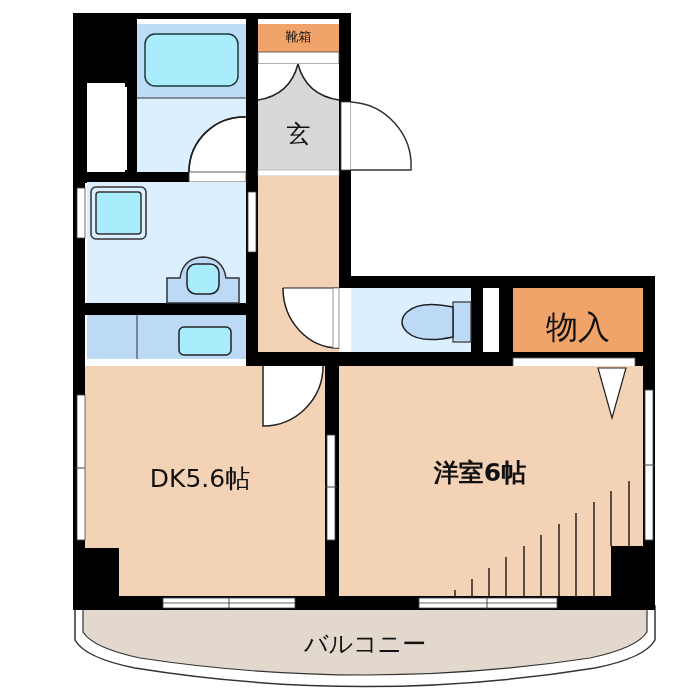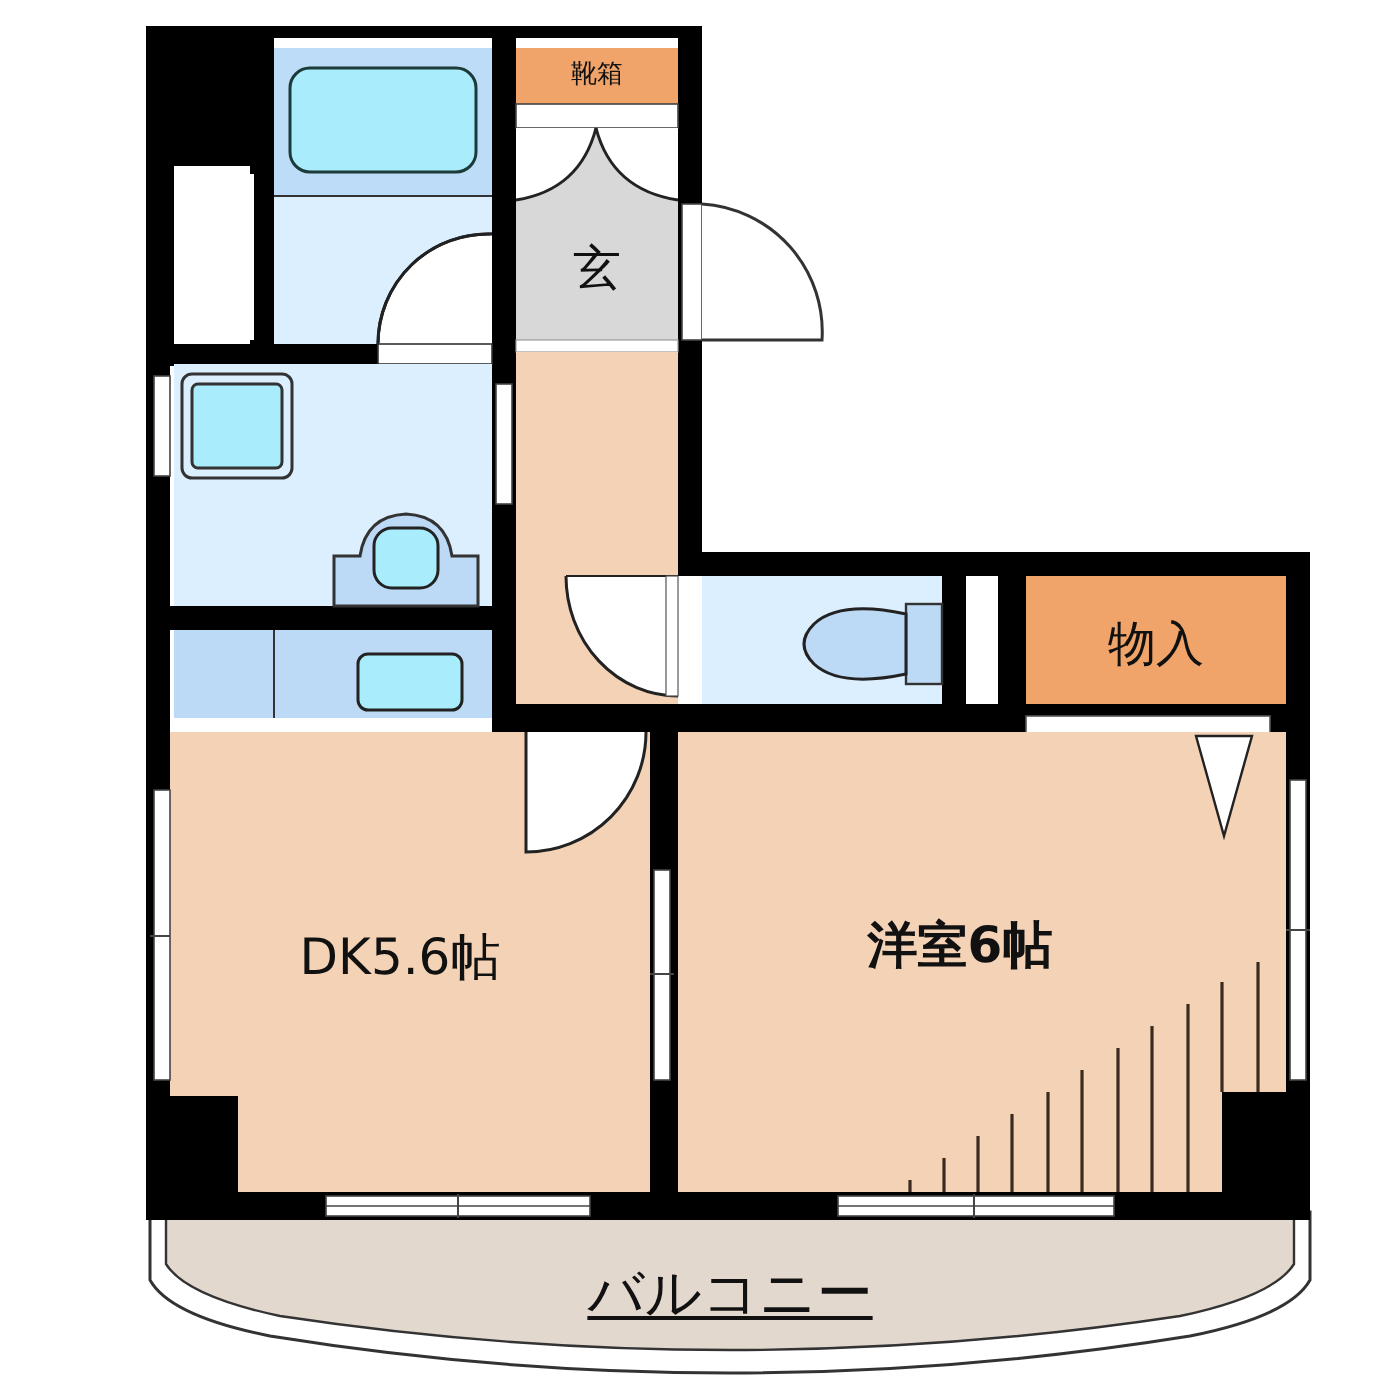--- a/index.html
+++ b/index.html
@@ -159,17 +159,17 @@
         <line x1="561" y1="596" x2="561" y2="513"></line>
         <line x1="579" y1="596" x2="579" y2="502"></line>
         <line x1="596" y1="546" x2="596" y2="491"></line>
         <line x1="614" y1="546" x2="614" y2="481"></line>
       </g>
     </g>
   </svg>
 
   <div class="label" style="left:243px; top:28px; width:81px; font-size:13px;">靴箱</div>
   <div class="label" style="left:243px; top:118px; width:81px; font-size:24px;">玄</div>
-  <div class="label" style="left:498px; top:306px; width:130px; font-size:24px;">物入</div>
+  <div class="label" style="left:498px; top:306px; width:130px; font-size:32px;">物入</div>
   <div class="label" style="left:100px; top:462px; width:170px; font-size:25px;">DK5.6帖</div>
   <div class="label" style="left:380px; top:456px; width:170px; font-size:25px;font-weight:bold;">洋室6帖</div>
-  <div class="label" style="left:220px; top:628px; width:260px; font-size:28px;text-decoration:underline;">バルコニー</div>
+  <div class="label" style="left:220px; top:628px; width:260px; font-size:24px;">バルコニー</div>
 </div>
 
 </body></html>

